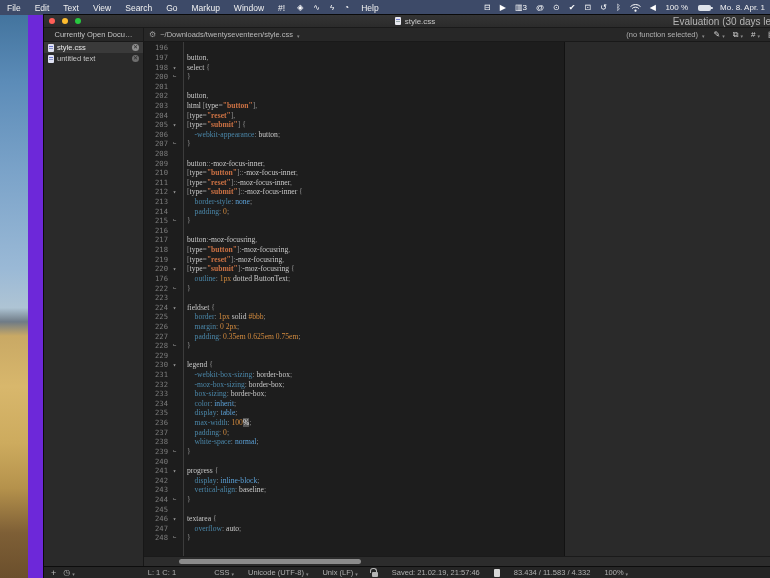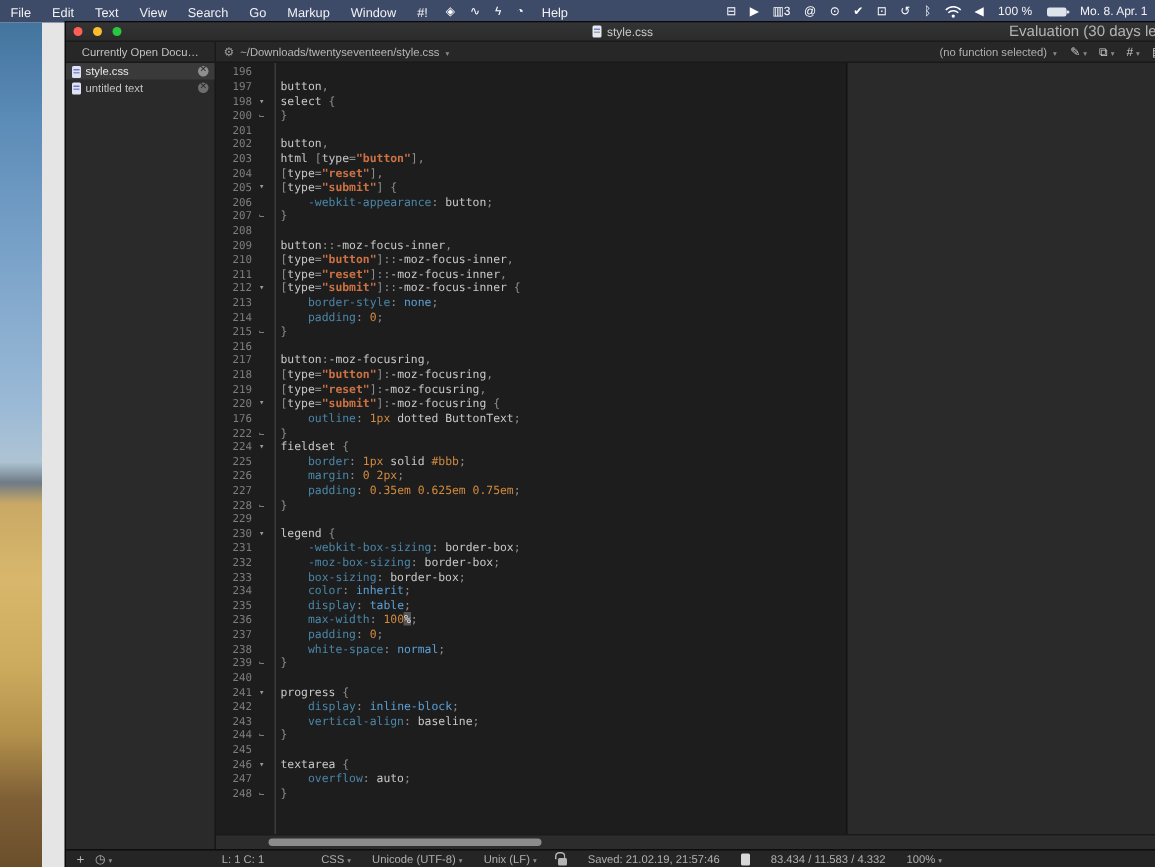--- a/index.html
+++ b/index.html
@@ -1,18 +1,18 @@
 <!DOCTYPE html>
 <html><head>
 <meta charset="utf-8">
 <style>
   * { margin:0; padding:0; box-sizing:border-box; }
   html,body { width:770px; height:578px; background:#000; overflow:hidden; }
   body { font-family:"Liberation Sans", sans-serif; -webkit-font-smoothing:antialiased; }
-  .screen { position:relative; width:770px; height:578px; background:#e5e5e5; }
+  .screen { position:relative; width:770px; height:578px; background:#6d28d9; }
 
   
   .menubar { position:absolute; left:0; top:0; width:770px; height:15px;
     background:#3d4a68; display:flex; align-items:center; color:#f2f2f2;
     font-size:8.5px; }
   .menubar .mitem { padding:0 7px; cursor:default; }
   .menubar .mextra { padding:0 5px; font-size:8px; color:#fff; }
   .menubar .mspacer { flex:1; }
   .menubar .sicon { padding:0 4.5px; font-size:8px; color:#fff; display:flex; align-items:center; }
   .menubar .mtext { padding:0 5px; font-size:8px; }
@@ -72,21 +72,21 @@
   .sb-item:not(.sel) .sb-close { background:#6e6e6e; }
 
   .editor { width:420px; background:#1d1d1d; position:relative; overflow:hidden;
     font-family:"DejaVu Sans Mono","Liberation Mono",monospace; }
   .lines { position:absolute; left:0; top:1px; width:100%; }
   .cl { height:9.62px; display:flex; align-items:center; font-size:7.6px; }
   .ln { width:24px; text-align:right; color:#7d7d7d; font-size:7.2px; flex:none; }
   .fold { width:13px; text-align:center; color:#9a9a9a; font-size:6px; flex:none; }
   .fold .fe { display:inline-block; transform:scaleY(-1); }
   .gutter-line { position:absolute; left:39px; top:0; bottom:0; width:1px; background:#3c3c3c; }
-  .codetxt { padding-left:6px; white-space:pre; }
+  .codetxt { padding-left:6px; white-space:pre;font-family:Liberation Serif, serif; }
   .tok-p { color:#c8c8c8; } .tok-i { color:#c8c8c8; }
   .tok-u { color:#8f8f8f; }
   .tok-pr { color:#4a86a8; }
   .tok-k { color:#5ba0d6; }
   .tok-n { color:#d28a3e; }
   .tok-s { color:#cd7244; font-weight:bold; }
   .tok-b { color:#e6e6e6; background:#555; }
 
   .emptypanel { flex:1; background:#2a2a2a; border-left:1px solid #121212; }
   .vscroll { width:8px; background:#2e2e2e; border-left:1px solid #1c1c1c; position:relative; }
@@ -337,20 +337,25 @@
               <span class="ln">176</span>
               <span class="fold"></span>
               <span class="codetxt"><span class="tok-i">    </span><span class="tok-pr">outline</span><span class="tok-u">: </span><span class="tok-n">1px</span><span class="tok-p"> dotted ButtonText</span><span class="tok-u">;</span></span>
             </div>
             <div class="cl">
               <span class="ln">222</span>
               <span class="fold"><span class="fe">⌐</span></span>
               <span class="codetxt"><span class="tok-u">}</span></span>
             </div>
             <div class="cl">
+              <span class="ln">223</span>
+              <span class="fold"></span>
+              <span class="codetxt"></span>
+            </div>
+            <div class="cl">
               <span class="ln">224</span>
               <span class="fold">▾</span>
               <span class="codetxt"><span class="tok-p">fieldset </span><span class="tok-u">{</span></span>
             </div>
             <div class="cl">
               <span class="ln">225</span>
               <span class="fold"></span>
               <span class="codetxt"><span class="tok-i">    </span><span class="tok-pr">border</span><span class="tok-u">: </span><span class="tok-n">1px</span><span class="tok-p"> solid </span><span class="tok-n">#bbb</span><span class="tok-u">;</span></span>
             </div>
             <div class="cl">

